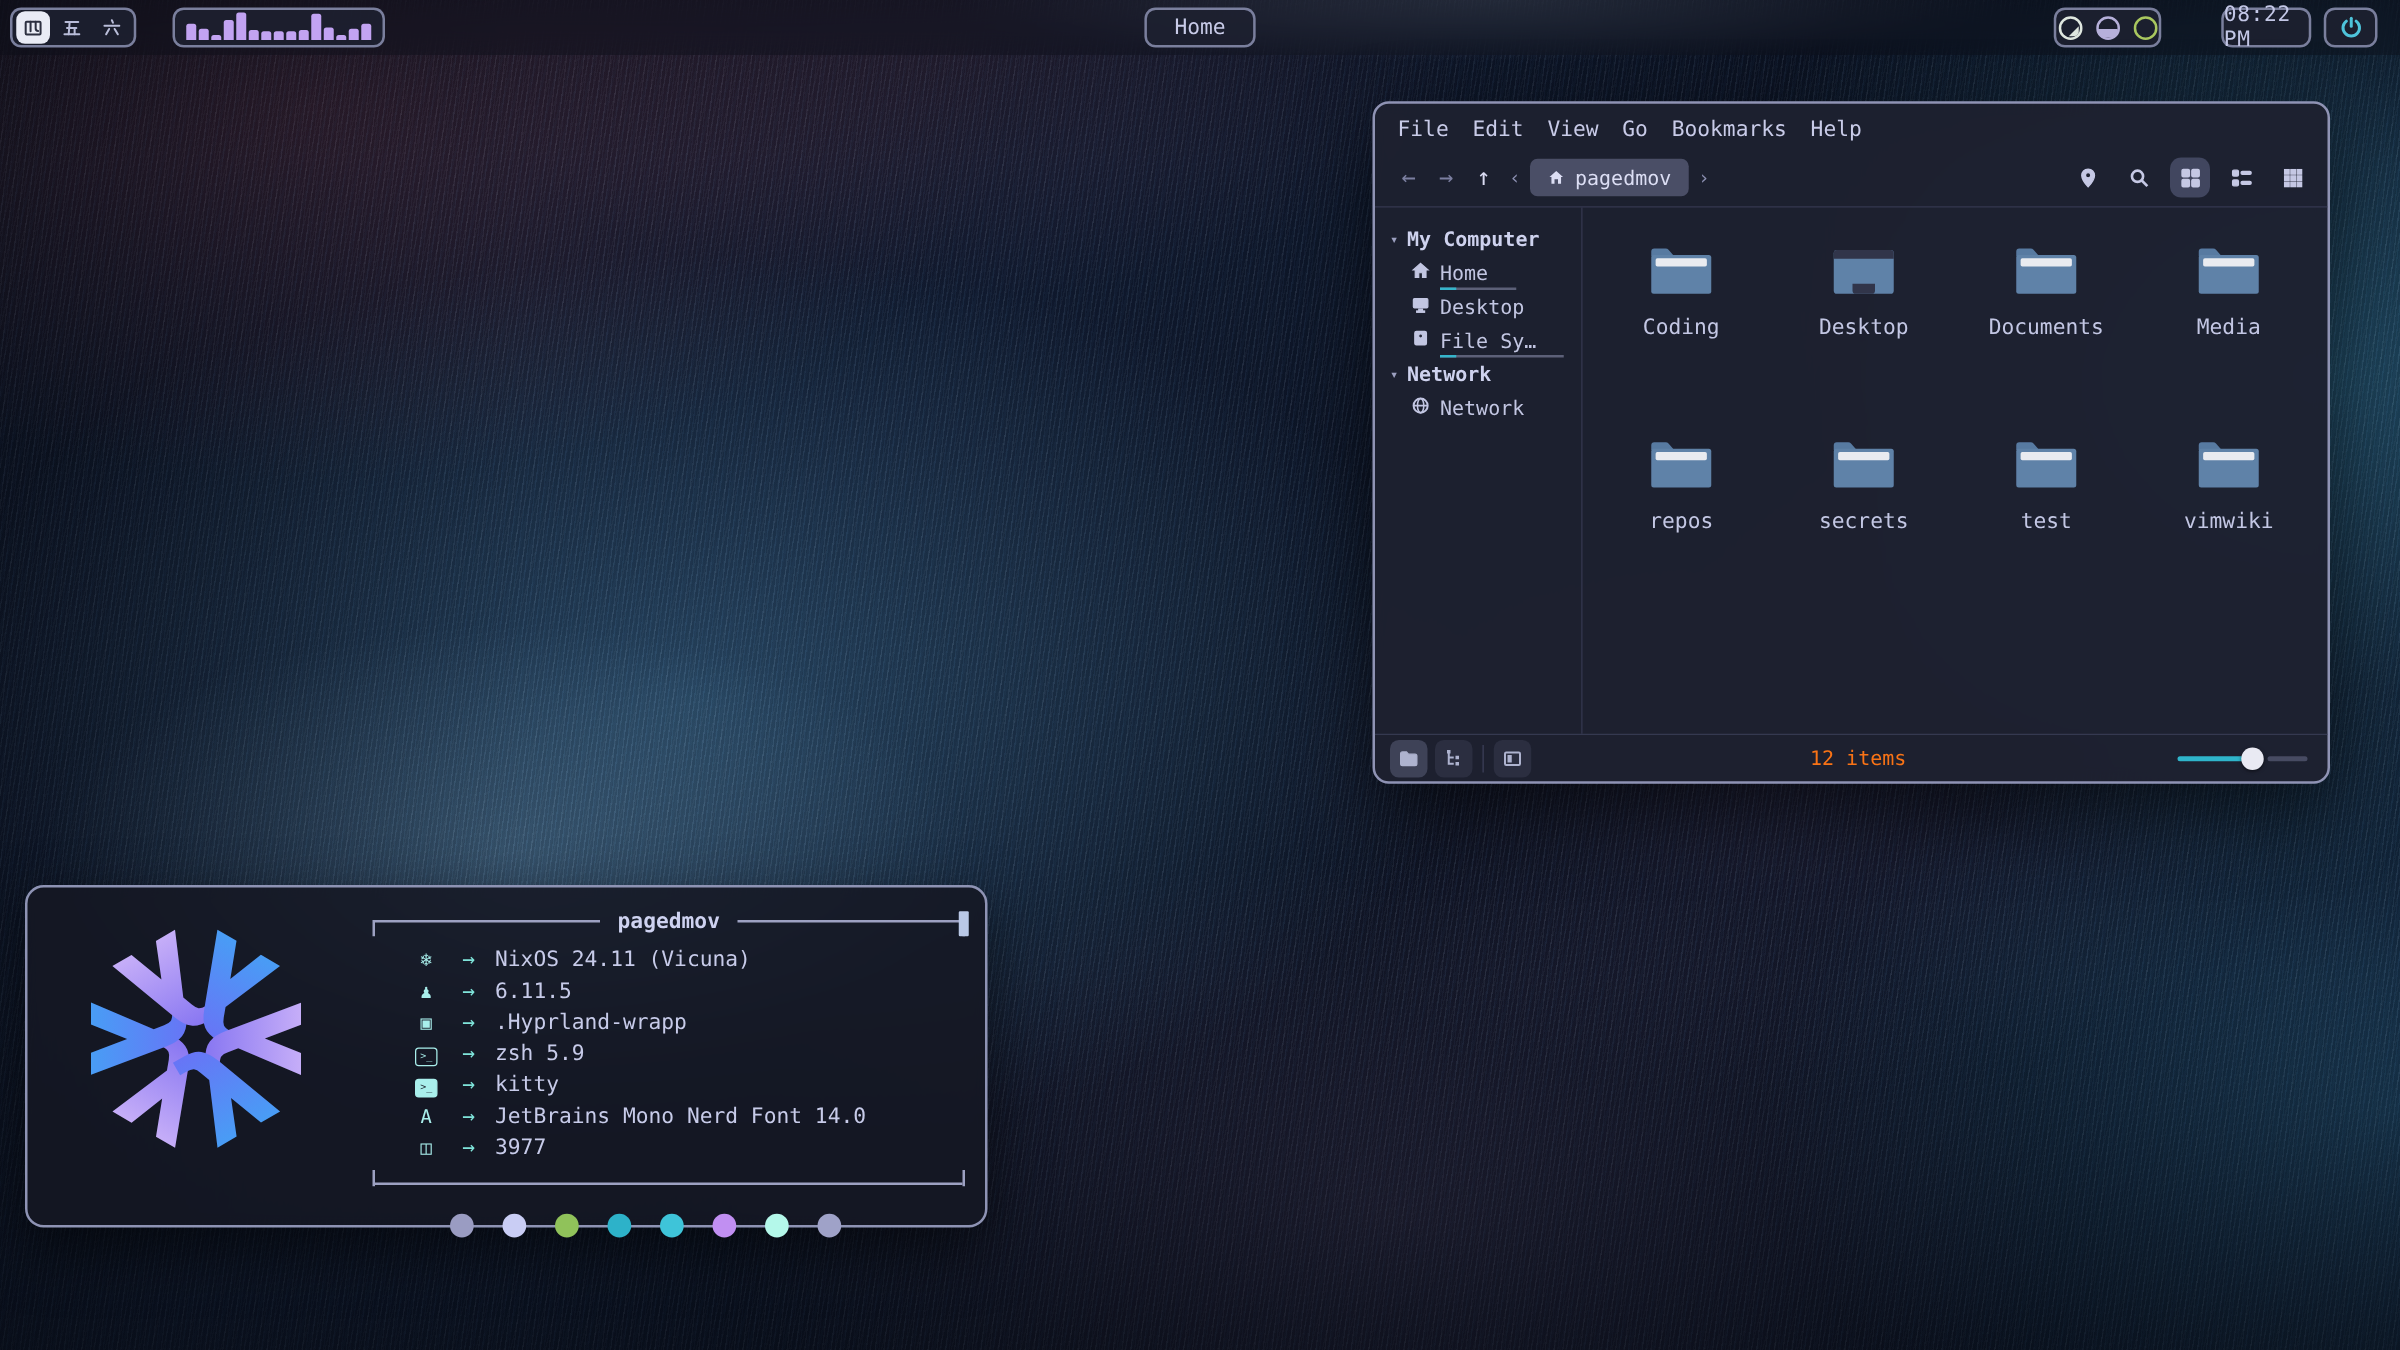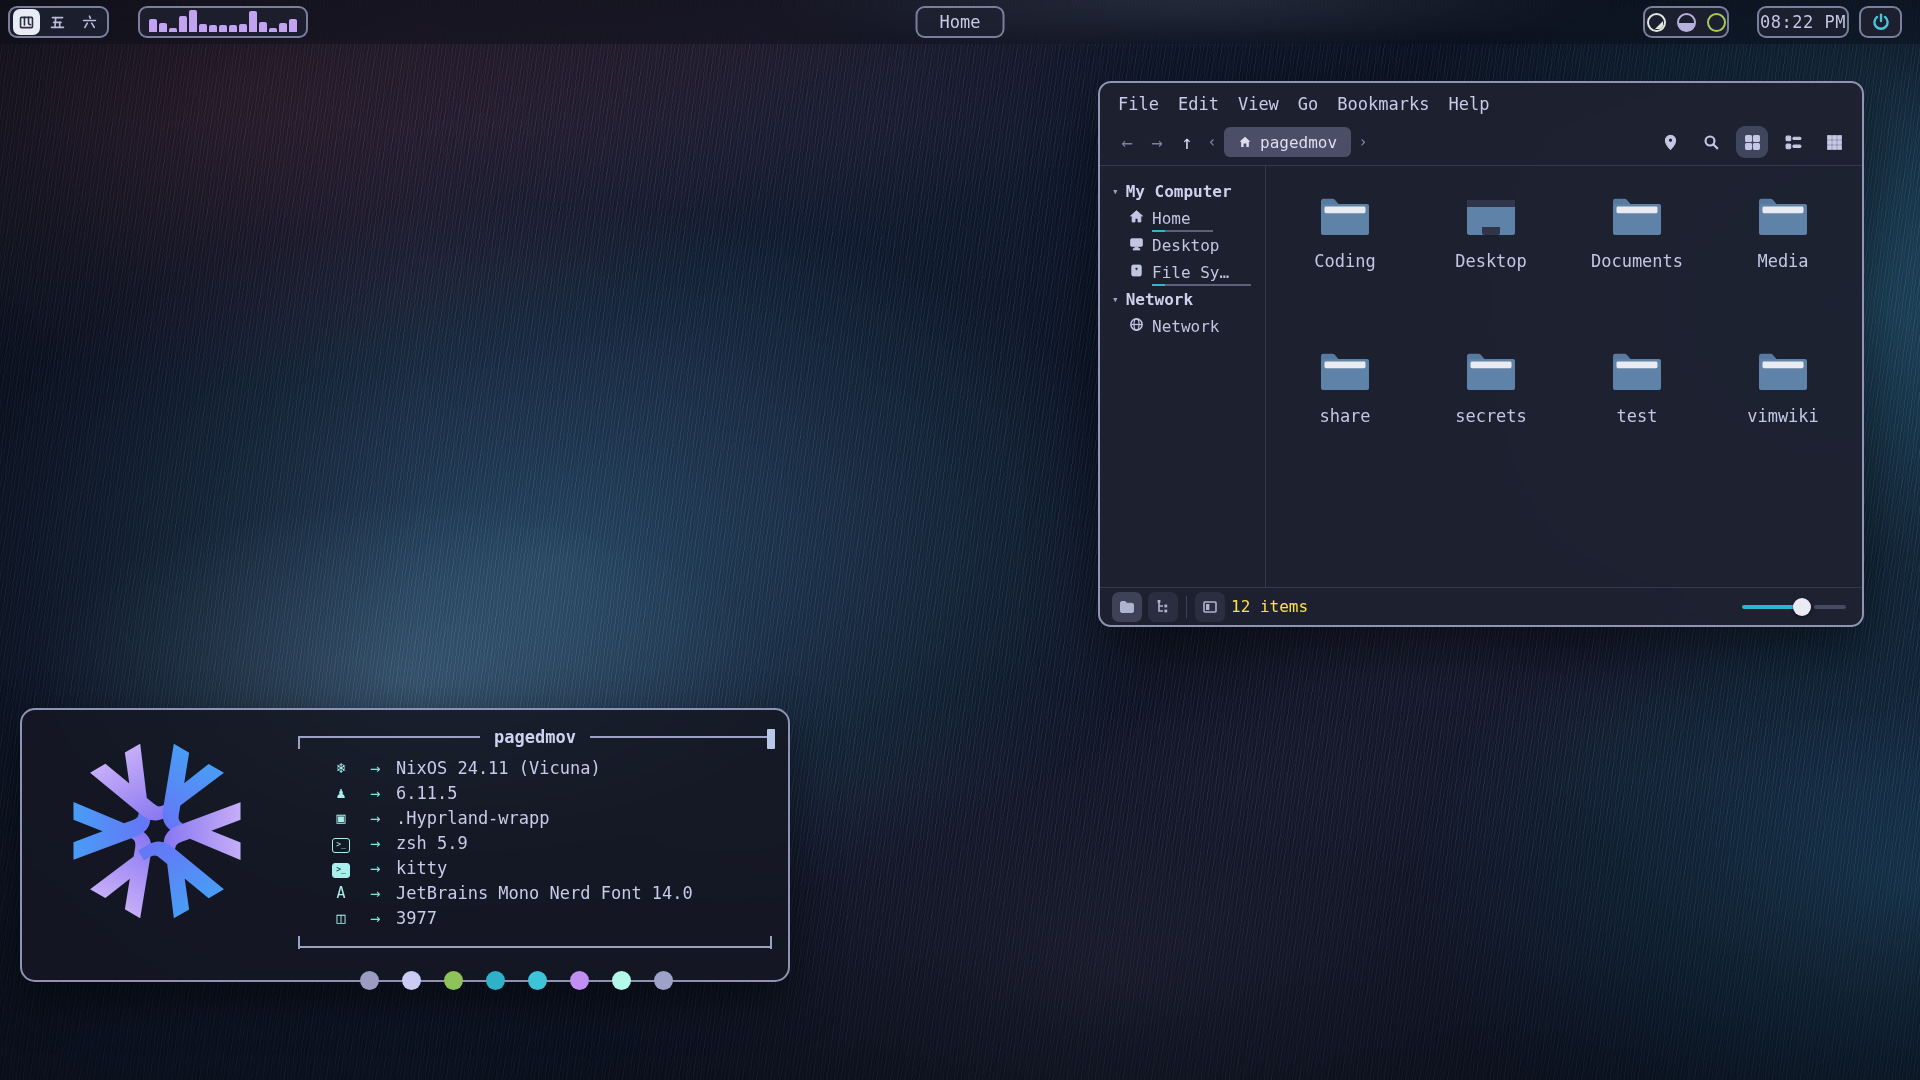--- a/index.html
+++ b/index.html
@@ -37,21 +37,21 @@
   .ws-cell{width:30px;height:26px;display:flex;align-items:center;justify-content:center;color:#b9bdd9}
   .ws-cell.active{background:#e9ebf5;border-radius:7px;color:#2c2f40;width:27px}
   .ws-cell svg{width:17px;height:17px;stroke:currentColor;fill:none;stroke-width:1.9;stroke-linecap:round}
   .viz{left:138px;width:170px;padding:0 9px;align-items:flex-end;gap:2px}
   .viz-bar{width:8px;background:#c2a3f2;border-radius:2px 2px 0 0;margin-bottom:4px}
   .home-island{left:50%;transform:translateX(-50%);padding:0 22px;font-size:17px;color:#c8cbe8}
   .gauges{right:191px;width:86px;justify-content:center;gap:11px}
   .gauge{width:19px;height:19px;border-radius:50%;border:2px solid;position:relative;overflow:hidden}
   .gauge.wedge::after{content:"";position:absolute;right:1px;bottom:1px;width:0;height:0;
     border-left:8px solid transparent;border-bottom:8px solid currentColor}
-  .clock-island{right:71px;width:92px;justify-content:center;font-size:17px;letter-spacing:.5px;color:#c3c7e6}
+  .clock-island{right:71px;width:72px;justify-content:center;font-size:17px;letter-spacing:.5px;color:#c3c7e6}
   .power-island{right:18px;width:43px;justify-content:center}
   .power-island svg{width:20px;height:20px;stroke:#4ec3da;stroke-width:2.4;fill:none;stroke-linecap:round}
 
   
   .fm{position:absolute;left:1098px;top:81px;width:766px;height:546px;border-radius:13px;
     border:2px solid #8f93b4;background:rgba(30,33,47,.95);backdrop-filter:blur(6px);
     box-shadow:0 22px 60px rgba(0,0,0,.55);display:flex;flex-direction:column;overflow:hidden;color:#c6c9e6}
   .fm-menubar{height:36px;display:flex;align-items:center;gap:19px;padding:6px 18px 0;font-size:17px}
   .menu-item{color:#c8cbe8}
   .fm-toolbar{height:46px;display:flex;align-items:center;padding:0 12px}
@@ -79,21 +79,21 @@
   .fm-content{flex:1;display:grid;grid-template-columns:repeat(4,1fr);grid-auto-rows:155px;padding:14px 6px 0}
   .folder-cell{display:flex;flex-direction:column;align-items:center;padding-top:14px;gap:7px;
     font-size:17px;color:#c3c7e4;border-radius:8px}
   .folder-cell svg{width:56px;height:46px}
   .fm-status{height:38px;display:flex;align-items:center;padding:0 12px;border-top:1px solid #353950}
   .st-btn{width:30px;height:30px;border-radius:7px;background:#2b2e40;display:flex;align-items:center;
     justify-content:center;margin-right:6px}
   .st-btn.active{background:#3e4257}
   .st-btn svg{width:16px;height:16px;fill:#aeb3cf;stroke:#aeb3cf}
   .st-vsep{width:1px;height:22px;background:#3c405a;margin:0 8px 0 2px}
-  .st-count{flex:1;font-size:16px;color:#fde047}
+  .st-count{flex:1;text-align:center;font-size:16px;color:#f97316}
   .st-slider{position:relative;width:104px;height:20px;margin-right:4px}
   .st-track-l{position:absolute;left:0;top:8px;height:4px;border-radius:2px;background:#2fb5cb}
   .st-track-r{position:absolute;right:0;top:8px;height:4px;border-radius:2px;background:#474b62}
   .st-knob{position:absolute;top:1px;width:18px;height:18px;border-radius:50%;background:#e9eaf3;
     box-shadow:0 1px 3px rgba(0,0,0,.5)}
 
   
   .term{position:absolute;left:20px;top:708px;width:770px;height:274px;border-radius:15px;
     border:2px solid #8e93b4;background:rgba(21,23,35,.86);backdrop-filter:blur(5px);
     box-shadow:0 18px 46px rgba(0,0,0,.5)}
@@ -325,21 +325,21 @@
               <rect x="7.5" y="12.6" width="41" height="6.6" rx="1.4" fill="#e9ebf0"></rect>
             </svg></span>
           <span>Media</span>
         </div>
         <div class="folder-cell">
           <span><svg viewBox="0 0 56 46">
               <path d="M4 11 V7.2 Q4 4.8 6.4 4.8 H15.5 Q17 4.8 17.8 5.8 L21.5 10 V11 Z" fill="#577aa1"></path>
               <rect x="4" y="10" width="48" height="31" rx="2" fill="#5f82a8"></rect>
               <rect x="7.5" y="12.6" width="41" height="6.6" rx="1.4" fill="#e9ebf0"></rect>
             </svg></span>
-          <span>share</span>
+          <span>repos</span>
         </div>
         <div class="folder-cell">
           <span><svg viewBox="0 0 56 46">
               <path d="M4 11 V7.2 Q4 4.8 6.4 4.8 H15.5 Q17 4.8 17.8 5.8 L21.5 10 V11 Z" fill="#577aa1"></path>
               <rect x="4" y="10" width="48" height="31" rx="2" fill="#5f82a8"></rect>
               <rect x="7.5" y="12.6" width="41" height="6.6" rx="1.4" fill="#e9ebf0"></rect>
             </svg></span>
           <span>secrets</span>
         </div>
         <div class="folder-cell">

